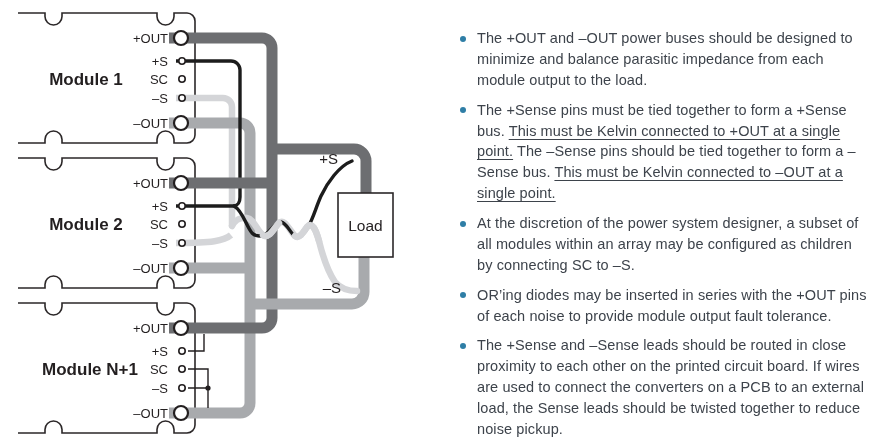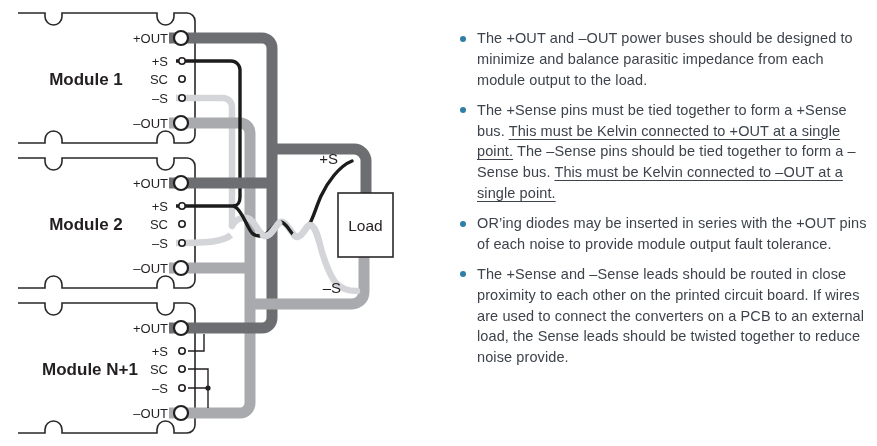--- a/index.html
+++ b/index.html
@@ -117,25 +117,29 @@
     <div class="bullet">
       <span class="dot" style="background: rgb(46, 126, 166);"></span>
       <span class="btext"><span>The +OUT and –OUT power buses should be designed to minimize and balance parasitic impedance from each module output to the load.</span></span>
     </div>
 
     <div class="bullet">
       <span class="dot" style="background: rgb(46, 126, 166);"></span>
       <span class="btext"><span>The +Sense pins must be tied together to form a +Sense bus. </span><span class="u">This must be Kelvin connected to +OUT at a single point.</span><span> The –Sense pins should be tied together to form a –Sense bus. </span><span class="u">This must be Kelvin connected to –OUT at a single point.</span></span>
     </div>
 
+    <div class="bullet">
+      <span class="dot" style="background: rgb(46, 126, 166);"></span>
+      <span class="btext"><span>At the discretion of the power system designer, a subset of all modules within an array may be configured as children by connecting SC to –S.</span></span>
+    </div>
 
     <div class="bullet">
       <span class="dot" style="background: rgb(46, 126, 166);"></span>
       <span class="btext"><span>OR’ing diodes may be inserted in series with the +OUT pins of each noise to provide module output fault tolerance.</span></span>
     </div>
 
     <div class="bullet">
       <span class="dot" style="background: rgb(46, 126, 166);"></span>
-      <span class="btext"><span>The +Sense and –Sense leads should  be routed in close proximity to each other on the printed circuit board. If wires are used to connect the converters on a PCB to an external load, the Sense leads should be twisted together to reduce noise provide.</span></span>
+      <span class="btext"><span>The +Sense and –Sense leads should  be routed in close proximity to each other on the printed circuit board. If wires are used to connect the converters on a PCB to an external load, the Sense leads should be twisted together to reduce noise pickup.</span></span>
     </div>
   </div>
 
 </div>
 
 </body></html>

